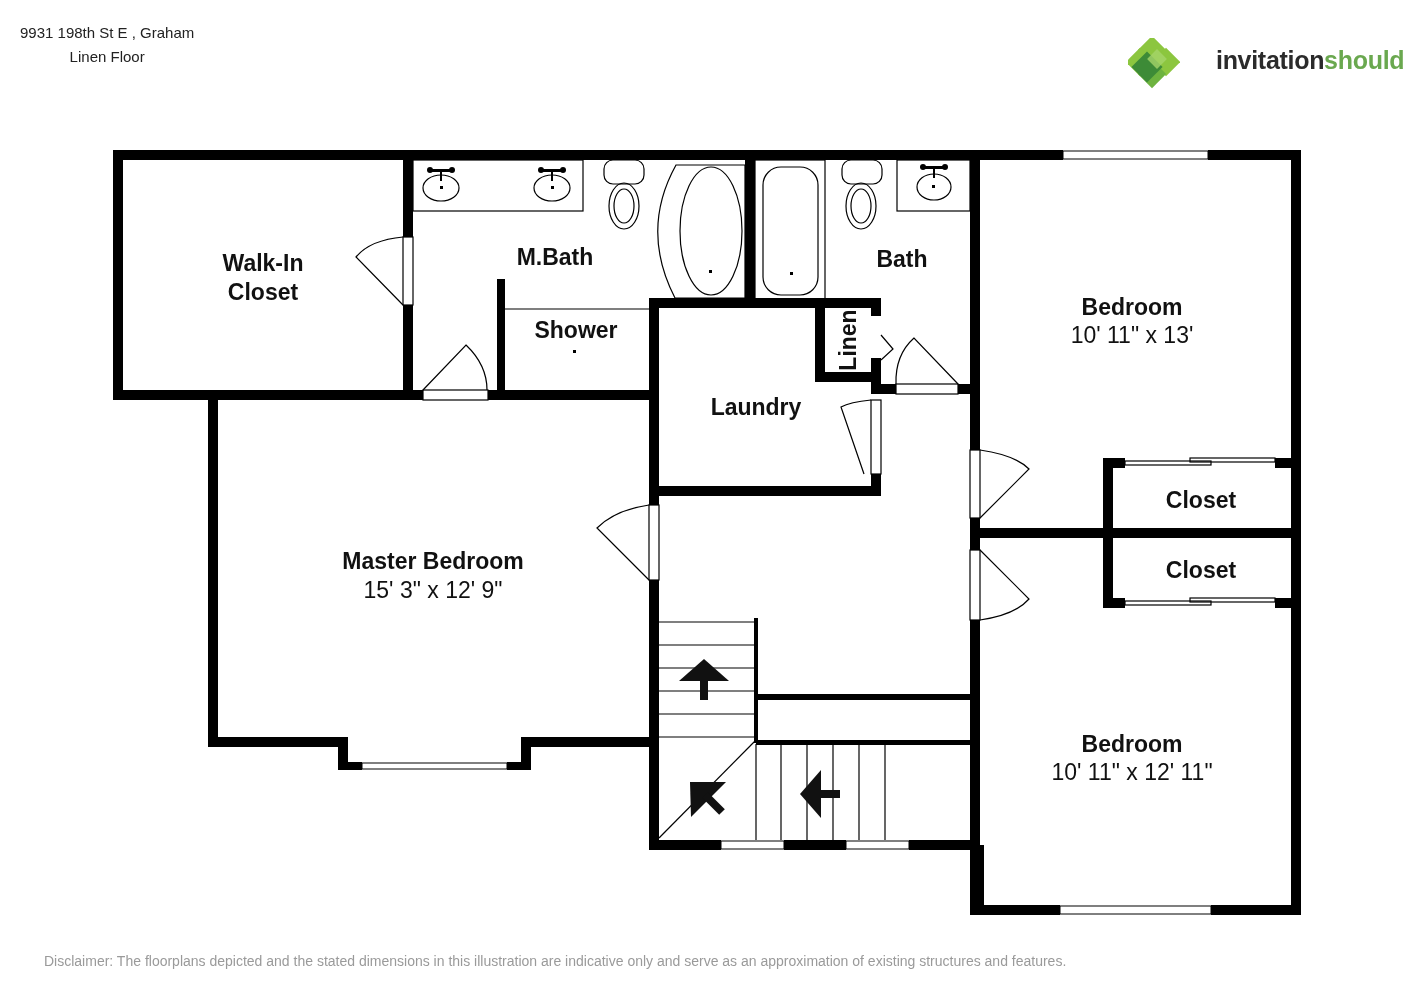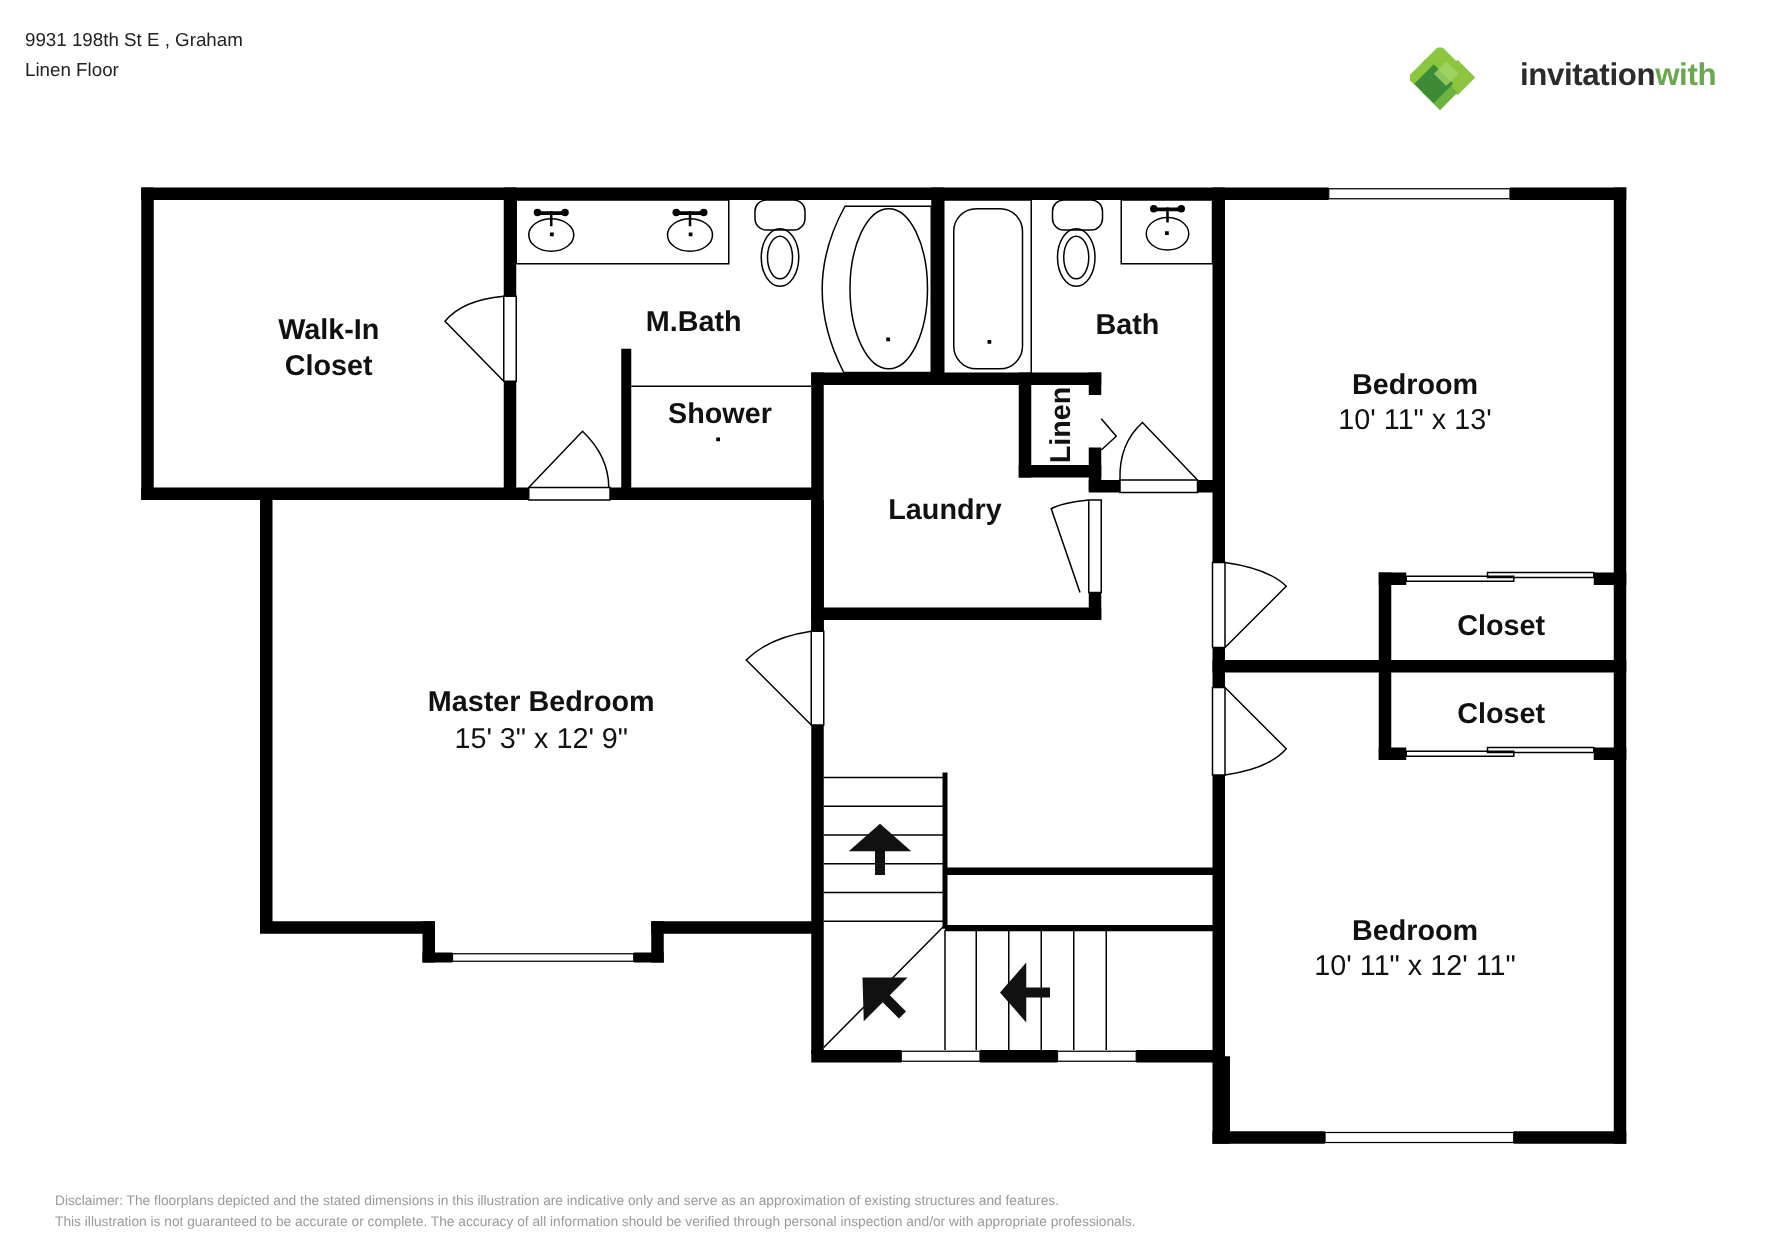--- a/index.html
+++ b/index.html
@@ -1,44 +1,44 @@
 <!DOCTYPE html>
 <html><head>
 <meta charset="utf-8">
 <style>
   html,body{margin:0;padding:0;background:#fff;}
   body{width:1414px;height:1000px;position:relative;overflow:hidden;font-family:"Liberation Sans",sans-serif;color:#111;}
-  .hdr{position:absolute;left:20px;top:21px;font-size:15px;line-height:24px;color:#222;}
+  .hdr{position:absolute;left:20px;top:21px;font-size:15px;line-height:24px;color:#222;text-align:center;}
   .logo{position:absolute;left:1128px;top:38px;width:260px;height:50px;}
   .logo-text{position:absolute;left:60px;top:8px;font-size:25px;font-weight:bold;letter-spacing:-0.3px;white-space:nowrap;}
   .logo-a{color:#2b2b2b;margin-left:28px;}
   .logo-b{color:#6aa84f;}
   .plan{position:absolute;left:0;top:0;}
-  .disc{position:absolute;left:44px;top:953px;font-size:11px;line-height:17px;color:#9a9a9a;}
+  .disc{position:absolute;left:44px;top:953px;font-size:14px;line-height:17px;color:#9a9a9a;}
   .lbl{font-family:"Liberation Sans",sans-serif;font-weight:bold;font-size:23px;fill:#111;}
   .dim{font-family:"Liberation Sans",sans-serif;font-size:23px;fill:#111;}
 </style>
 </head>
 <body>
 
 <div class="hdr">
   <div>9931 198th St E , Graham</div>
   <div>Linen Floor</div>
 </div>
 
 <div class="logo">
   <svg width="52" height="52" viewBox="0 0 52 52" style="position:absolute;left:0;top:0;">
     <rect x="14" y="2" width="20" height="20" transform="rotate(45 24 12)" fill="#8cc63f"></rect>
     <rect x="28" y="14" width="20" height="20" transform="rotate(45 38 24)" fill="#8cc63f"></rect>
     <rect x="2" y="14" width="20" height="20" transform="rotate(45 12 24)" fill="#8cc63f"></rect>
     <rect x="14" y="26" width="20" height="20" transform="rotate(45 24 36)" fill="#6db33f"></rect>
     <rect x="8" y="18" width="22" height="22" transform="rotate(45 19 29)" fill="#3d8b37"></rect>
     <rect x="22" y="14" width="14" height="14" transform="rotate(45 29 21)" fill="#a5d46a" opacity="0.8"></rect>
   </svg>
-  <div class="logo-text"><span class="logo-a">invitation</span><span class="logo-b">with</span></div>
+  <div class="logo-text"><span class="logo-a">invitation</span><span class="logo-b">should</span></div>
 </div>
 
 <svg class="plan" width="1414" height="1000" viewBox="0 0 1414 1000">
   <g fill="#000">
 
     <rect x="113" y="150" width="950" height="10"></rect>
     <rect x="1208" y="150" width="93" height="10"></rect>
 
     <rect x="113" y="150" width="10" height="250"></rect>
 
@@ -213,14 +213,13 @@
   <text class="lbl" x="1132" y="315" text-anchor="middle">Bedroom</text>
   <text class="dim" x="1132" y="343" text-anchor="middle">10' 11" x 13'</text>
   <text class="lbl" x="1201" y="508" text-anchor="middle">Closet</text>
   <text class="lbl" x="1201" y="578" text-anchor="middle">Closet</text>
   <text class="lbl" x="1132" y="752" text-anchor="middle">Bedroom</text>
   <text class="dim" x="1132" y="780" text-anchor="middle">10' 11" x 12' 11"</text>
 </svg>
 
 <div class="disc">
   <div>Disclaimer: The floorplans depicted and the stated dimensions in this illustration are indicative only and serve as an approximation of existing structures and features.</div>
-  <div>This illustration is not guaranteed to be accurate or complete. The accuracy of all information should be verified through personal inspection and/or with appropriate professionals.</div>
 </div>
 
 </body></html>

